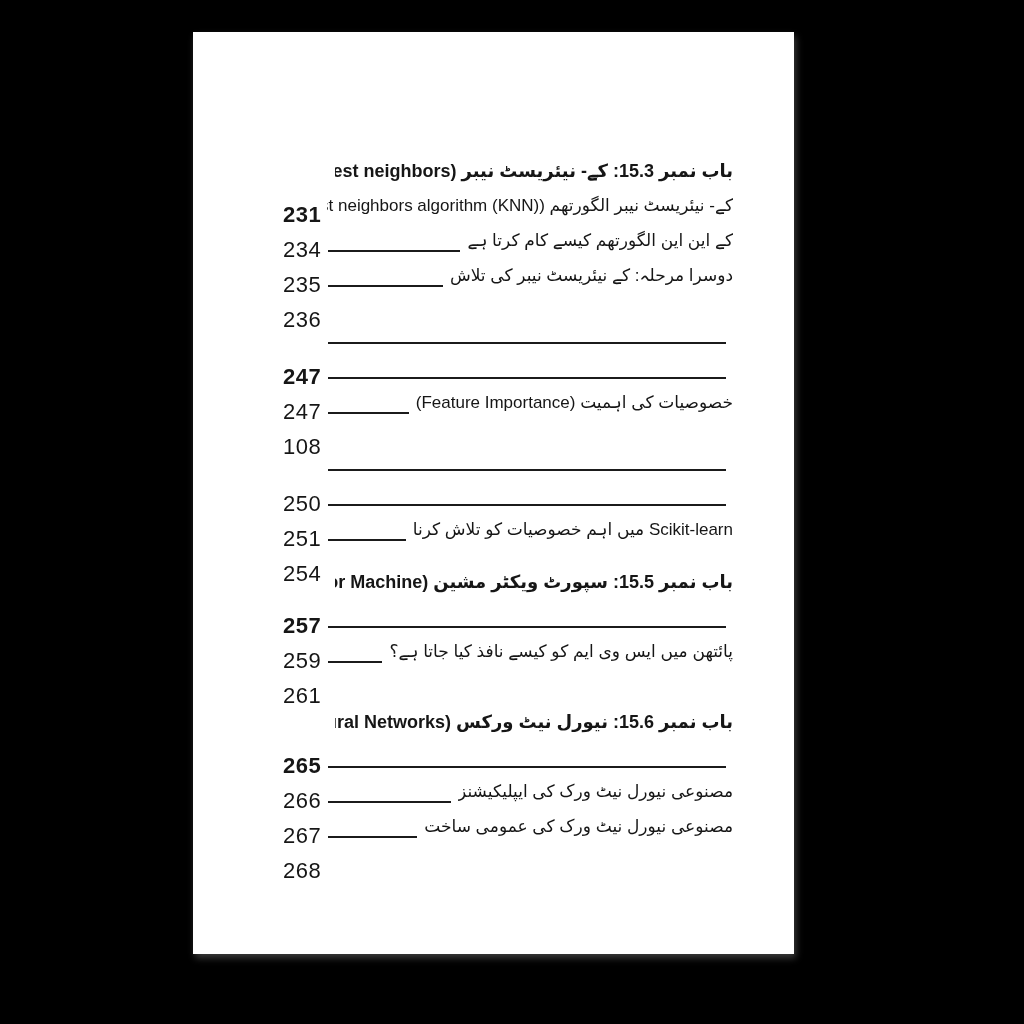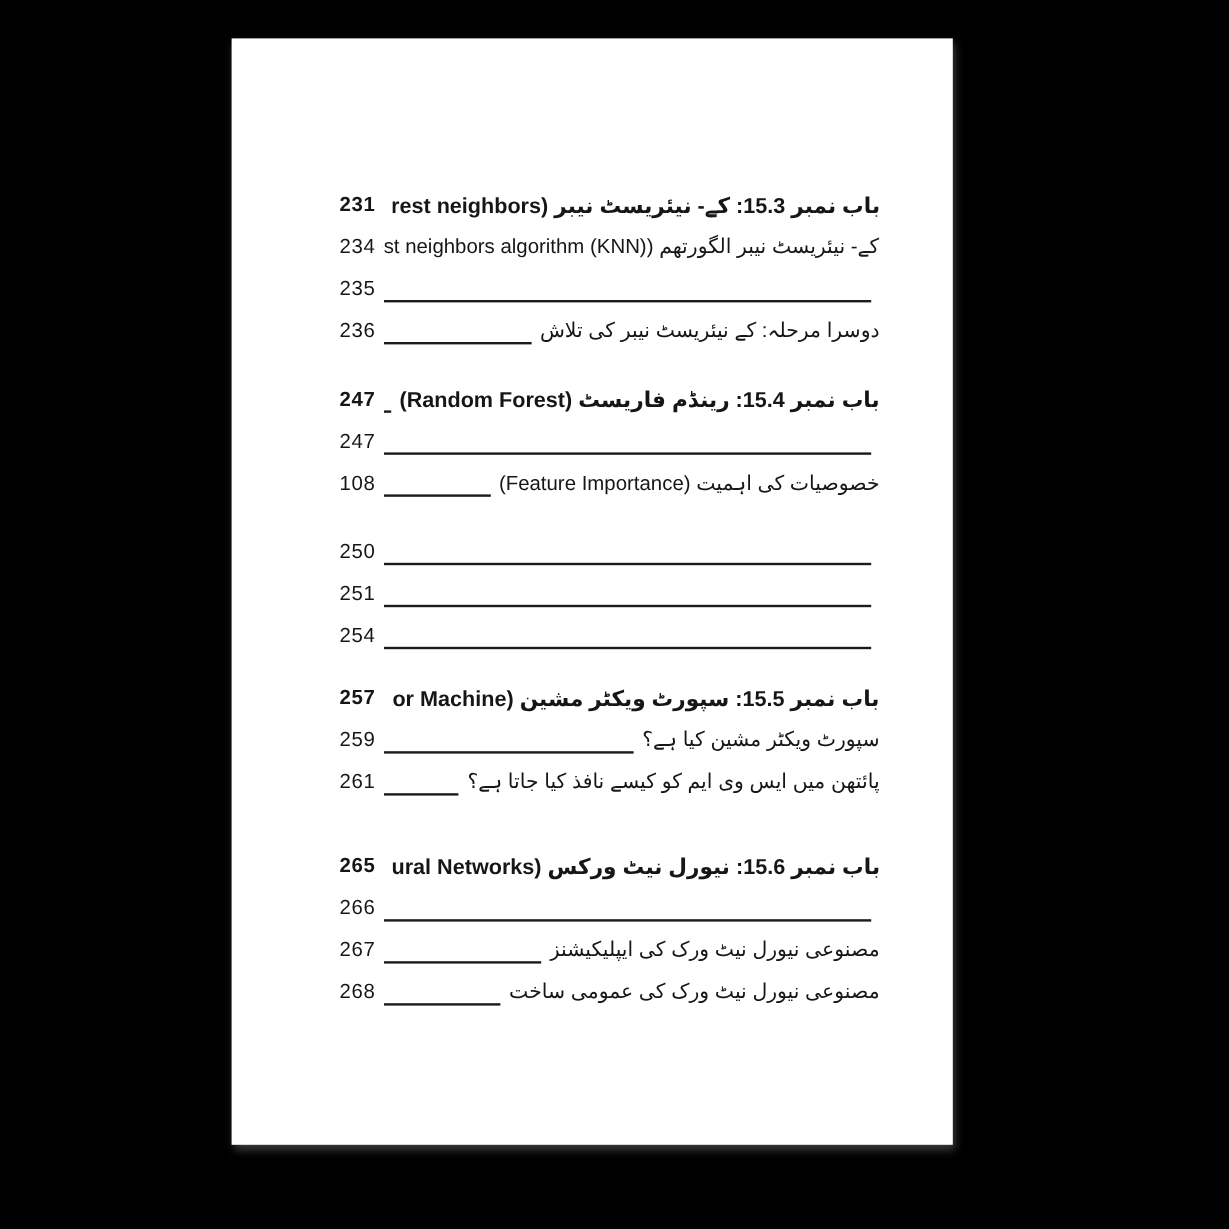--- a/index.html
+++ b/index.html
@@ -54,22 +54,23 @@
     margin: 0 7px;
     height: 26px;
     border-bottom: 2px solid #1b1b1b;
   }
   .row.no-leader .leader {
     border-bottom: none;
     margin: 0 3px;
   }
   .row .num {
     flex: 0 0 auto;
-    font-size: 17px;
+    font-size: 22px;
     letter-spacing: 0.5px;
+    margin-top: 44px;
   }
   .row.chapter {
     font-weight: bold;
     font-size: 18px;
   }
   .row.chapter .num {
     font-weight: bold;
   }
   .gap-md { margin-top: 23px; }
   .gap-sm { margin-top: 18px; }
@@ -88,32 +89,32 @@
         <span class="num">231</span>
       </div>
 
       <div class="row no-leader">
         <span class="title">کے- نیئریسٹ نیبر الگورتھم (k-nearest neighbors algorithm (KNN))</span>
         <span class="leader"></span>
         <span class="num">234</span>
       </div>
 
       <div class="row">
+        <span class="title">کے این این الگورتھم کیسے کام کرتا ہے</span>
         <span class="leader"></span>
         <span class="num">235</span>
       </div>
 
       <div class="row">
         <span class="title">دوسرا مرحلہ: کے نیئریسٹ نیبر کی تلاش</span>
         <span class="leader"></span>
         <span class="num">236</span>
       </div>
 
       <div class="row chapter gap-md">
-        <span class="title">باب نمبر 15.4: رینڈم فاریسٹ (Random Forest)</span>
         <span class="leader"></span>
         <span class="num">247</span>
       </div>
 
       <div class="row">
         <span class="leader"></span>
         <span class="num">247</span>
       </div>
 
       <div class="row">
@@ -126,32 +127,32 @@
         <span class="leader"></span>
         <span class="num">250</span>
       </div>
 
       <div class="row">
         <span class="leader"></span>
         <span class="num">251</span>
       </div>
 
       <div class="row">
+        <span class="title">Scikit-learn میں اہم خصوصیات کو تلاش کرنا</span>
         <span class="leader"></span>
         <span class="num">254</span>
       </div>
 
       <div class="row chapter gap-sm">
         <span class="title">باب نمبر 15.5: سپورٹ ویکٹر مشین (Support Vector Machine)</span>
         <span class="leader"></span>
         <span class="num">257</span>
       </div>
 
       <div class="row">
-        <span class="title">سپورٹ ویکٹر مشین کیا ہے؟</span>
         <span class="leader"></span>
         <span class="num">259</span>
       </div>
 
       <div class="row">
         <span class="title">پائتھن میں ایس وی ایم کو کیسے نافذ کیا جاتا ہے؟</span>
         <span class="leader"></span>
         <span class="num">261</span>
       </div>
 

